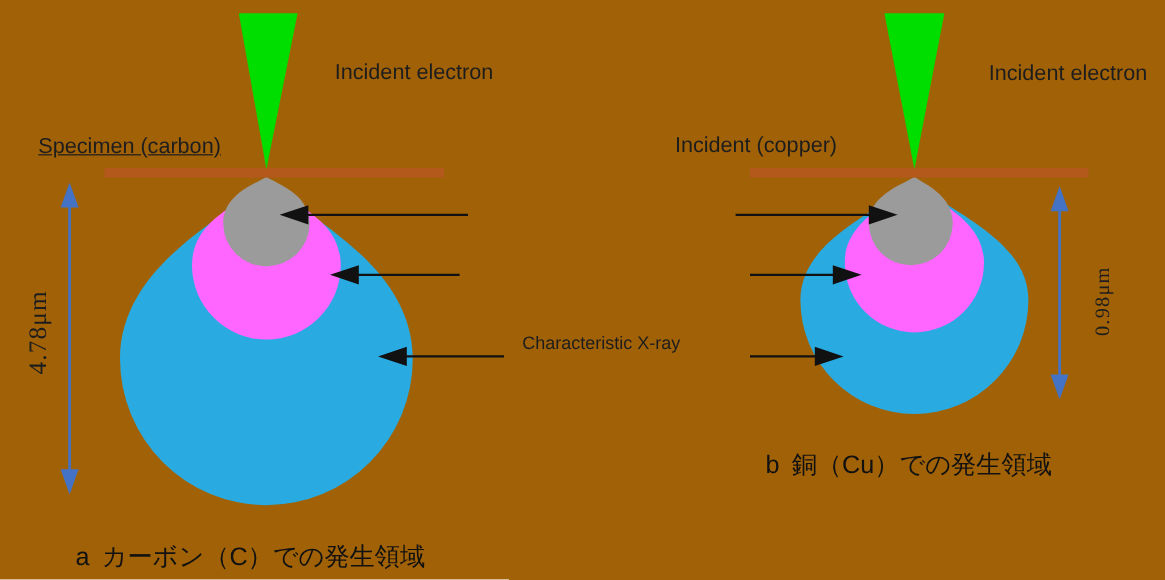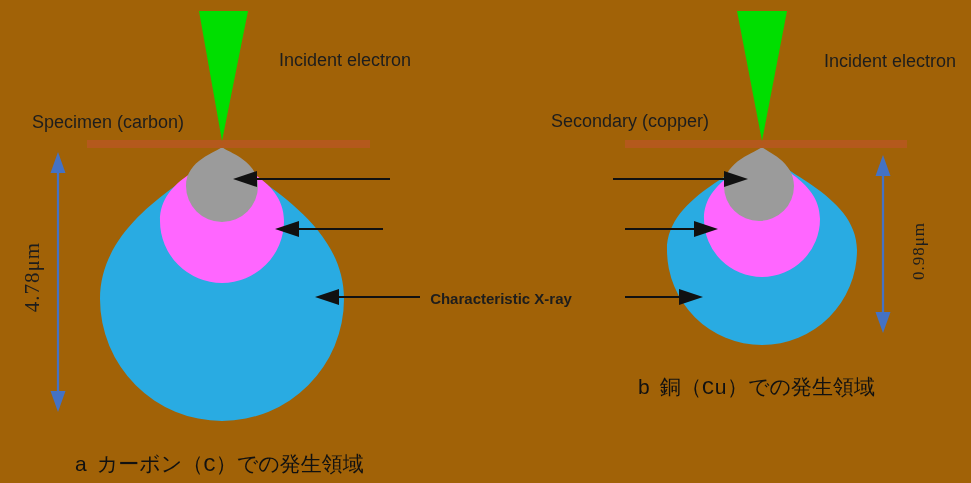--- a/index.html
+++ b/index.html
@@ -31,21 +31,21 @@
   .measure.small{font-size:17px;}
   .caption{
     position:absolute;
     color:#111111;
     white-space:nowrap;
     transform:translateY(-50%);
     font-size:21px;
   }
   .caption .letter{font-family:"Liberation Sans",sans-serif;padding-right:10px;}
   .caption .jp{font-family:"Liberation Serif","DejaVu Serif",serif;}
-  .caption .latin{font-family:Liberation Mono, monospace;text-align:center;}
+  .caption .latin{font-family:Liberation Sans, sans-serif;text-align:center;}
 </style>
 </head>
 <body>
 
 <div id="stage">
 
   <svg id="shapes" width="971" height="483" viewBox="0 0 971 483">
 
     <g>
 
@@ -107,33 +107,33 @@
         <line x1="625" y1="297" x2="681" y2="297" stroke-width="1.8" stroke="#111111"></line>
         <polygon points="703,297 679,289 679,305" fill="#111111"></polygon>
       </g>
     </g>
   </svg>
 
   <div class="lbl" style="left:345px;top:60px;">Incident electron</div>
 
   <div class="lbl" style="left:890px;top:61px;">Incident electron</div>
 
-  <div class="lbl" style="left:108px;top:122px;">Specimen (carbon)</div>
+  <div class="lbl" style="left:108px;top:122px;text-decoration:underline;">Specimen (carbon)</div>
 
-  <div class="lbl" style="left:630px;top:121px;">Secondary (copper)</div>
+  <div class="lbl" style="left:630px;top:121px;">Incident (copper)</div>
 
 
 
-  <div class="lbl small" style="left:501px;top:298px;font-weight:bold;">Characteristic X-ray</div>
+  <div class="lbl small" style="left:501px;top:286px;">Characteristic X-ray</div>
 
   <div class="measure" style="left:32px;top:277px;">4.78μm</div>
 
   <div class="measure small" style="left:919px;top:251px;">0.98μm</div>
 
-  <div class="caption" style="left:75px;top:464px;">
+  <div class="caption" style="left:63px;top:464px;">
     <span class="letter">a</span><span class="jp">カーボン（</span><span class="latin">C</span><span class="jp">）での発生領域</span>
   </div>
 
   <div class="caption" style="left:638px;top:387px;">
     <span class="letter">b</span><span class="jp">銅（</span><span class="latin">Cu</span><span class="jp">）での発生領域</span>
   </div>
 
 </div>
 
 </body></html>

